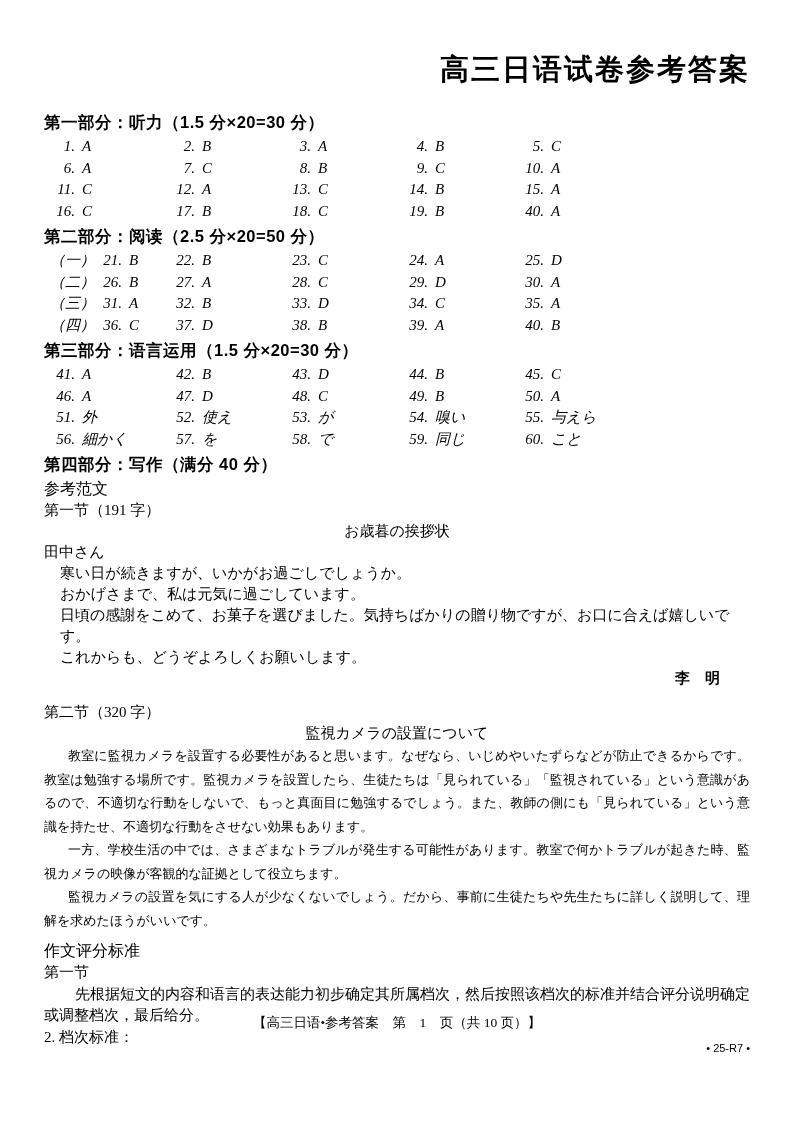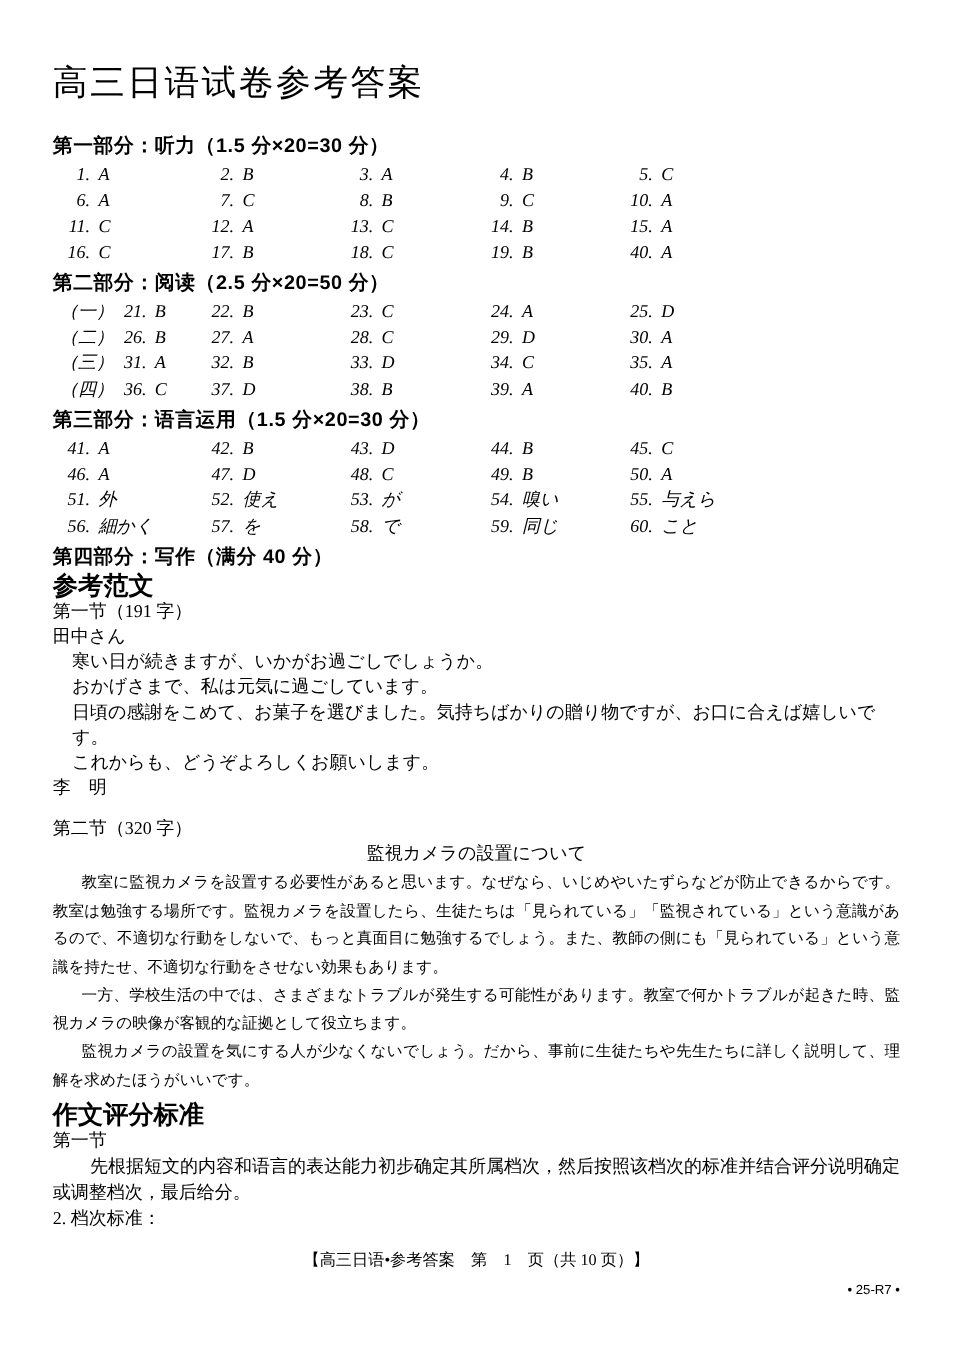--- a/index.html
+++ b/index.html
@@ -2,47 +2,47 @@
 <html><head>
 <meta charset="utf-8">
 <style>
   html,body{margin:0;padding:0;background:#fff;}
   .page{
     width:794px;height:1123px;margin:0 auto;background:#fff;color:#000;
     box-sizing:border-box;padding:50px 44px 0;position:relative;overflow:hidden;
     font-family:"Liberation Serif","DejaVu Serif",serif;font-size:15px;
   }
   .title{
-    font-family:"Liberation Sans","DejaVu Sans",sans-serif;font-weight:normal;
-    font-size:29px;line-height:38px;text-align:left;letter-spacing:2px;margin:0 0 22px;
+    font-family:"Liberation Sans","DejaVu Sans",sans-serif;font-weight:bold;
+    font-size:29px;line-height:38px;text-align:right;letter-spacing:2px;margin:0 0 22px;
   }
   .part-heading{
     font-family:"Liberation Sans","DejaVu Sans",sans-serif;font-weight:bold;
     font-size:16.5px;line-height:24px;margin:2px 0;letter-spacing:.5px;
   }
   #answers .part-heading:first-child{margin-top:12px;}
   .ans-row{display:grid;grid-template-columns:120px 116px 117px 116px 1fr;line-height:21.5px;padding-left:6px;}
   .ans-cell{white-space:nowrap;font-style:italic;}
   .ans-num{display:inline-block;min-width:25px;text-align:right;margin-right:7px;}
   .prefix{margin-right:2px;}
   .sub-bold{
-    font-family:"Liberation Sans","DejaVu Sans",sans-serif;font-weight:bold;
-    font-size:21px;line-height:22px;
+    font-family:"Liberation Sans","DejaVu Sans",sans-serif;font-weight:normal;
+    font-size:16px;line-height:22px;
   }
   .line{line-height:21px;}
   .center{text-align:center;}
   .indent1{padding-left:16px;}
-  .sig{padding-right:30px;}
+  .sig{text-align:right;padding-right:30px;font-weight:bold;}
   .vgap{height:13px;}
   .essay-para{font-size:13px;line-height:23.5px;text-align:justify;text-indent:24px;}
   .scoring{margin-top:8px;}
   .scoring .line{line-height:21.5px;}
   .indent2{text-indent:31px;text-align:justify;}
   .footer{
-    position:absolute;left:44px;right:44px;top:1041px;
+    position:absolute;left:44px;right:44px;top:1014px;
     text-align:center;font-size:13.5px;line-height:18px;
   }
   .footer .code{
     position:absolute;right:0;top:1px;
     font-family:Liberation Sans, sans-serif;font-size:11px;margin-top:24px;
   }
 </style>
 </head>
 <body>
 
@@ -137,20 +137,21 @@
         <span class="ans-cell"><span class="ans-num">58.</span><span class="ans-val">で</span></span>
         <span class="ans-cell"><span class="ans-num">59.</span><span class="ans-val">同じ</span></span>
         <span class="ans-cell"><span class="ans-num">60.</span><span class="ans-val">こと</span></span>
       </div>
     </div>
 
   <div class="part-heading">第四部分：写作（满分 40 分）</div>
   <div class="sub-bold">参考范文</div>
 
   <div class="line">第一节（191 字）</div>
+  <div class="line center">お歳暮の挨拶状</div>
   <div class="line">田中さん</div>
   <div id="essay1-lines">
       <div class="line indent1">寒い日が続きますが、いかがお過ごしでしょうか。</div>
       <div class="line indent1">おかげさまで、私は元気に過ごしています。</div>
       <div class="line indent1">日頃の感謝をこめて、お菓子を選びました。気持ちばかりの贈り物ですが、お口に合えば嬉しいです。</div>
       <div class="line indent1">これからも、どうぞよろしくお願いします。</div>
     </div>
   <div class="line sig">李　明</div>
 
   <div class="vgap"></div>

